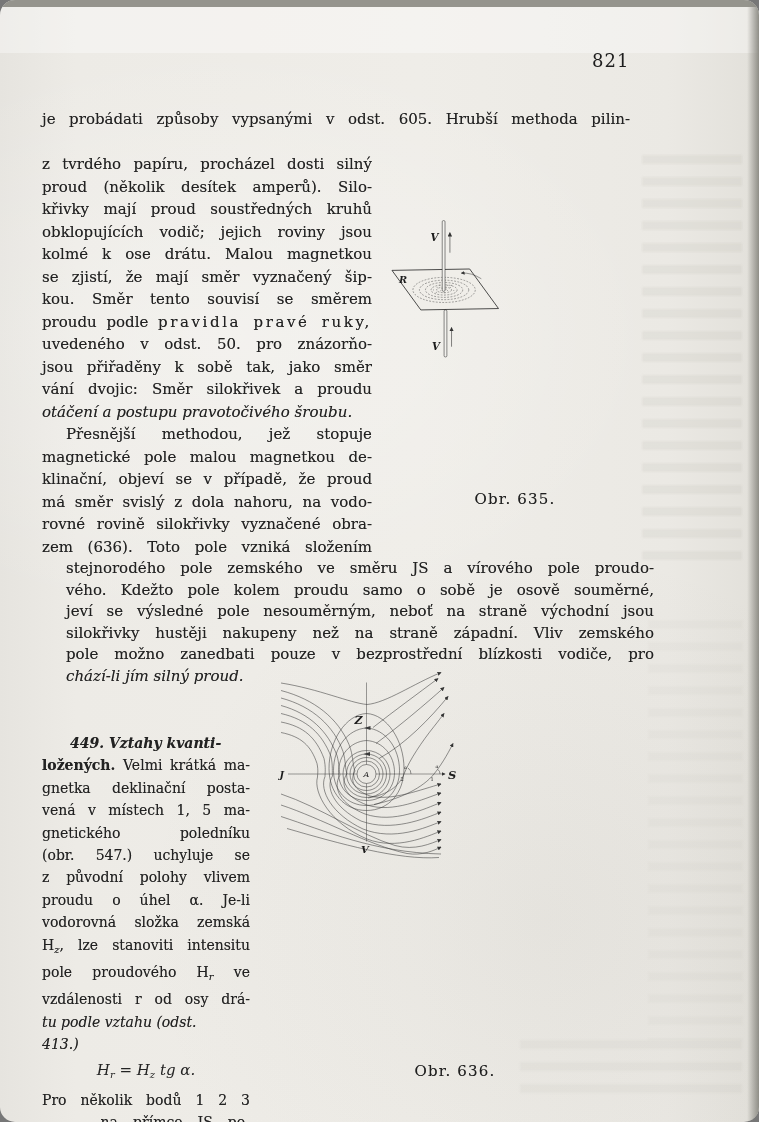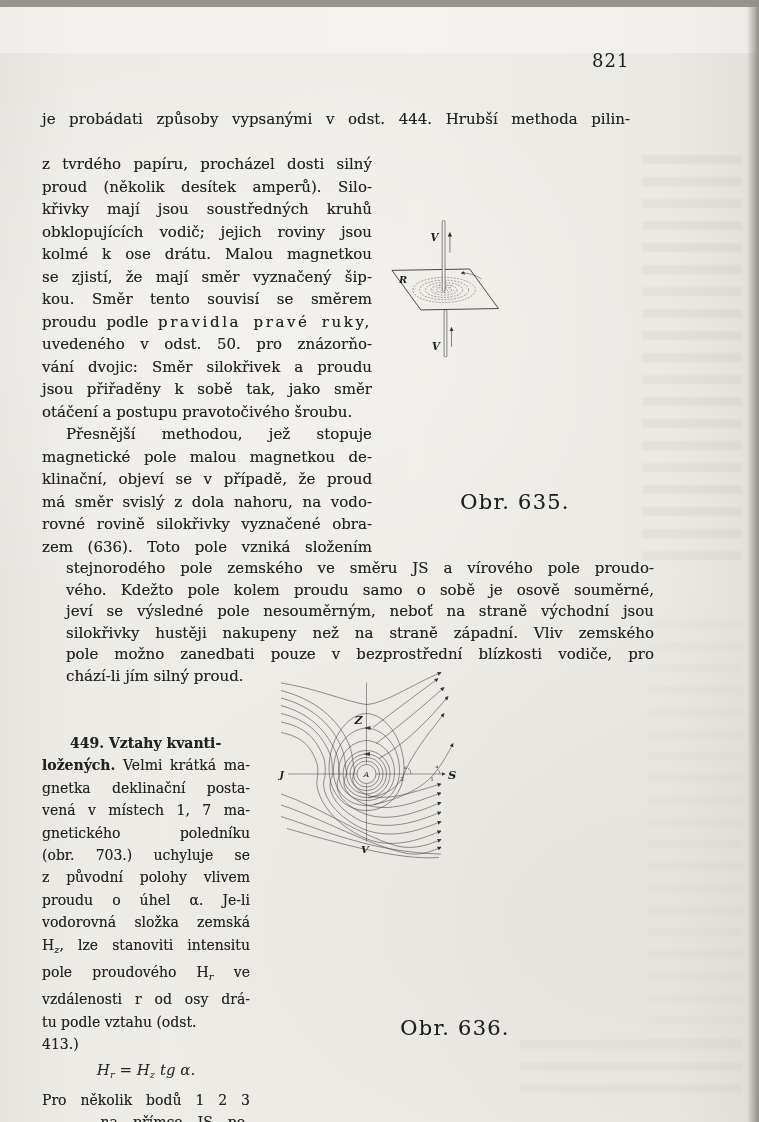--- a/index.html
+++ b/index.html
@@ -3,42 +3,43 @@
 <meta charset="utf-8">
 <style>
   html,body{margin:0;padding:0;background:#777;}
   .page{
     position:relative;width:759px;height:1122px;overflow:hidden;
     font-family:"DejaVu Serif","Liberation Serif",serif;color:#232323;
     background:
       radial-gradient(ellipse 620px 420px at 30% 30%, rgba(255,255,255,0.30), transparent 70%),
       radial-gradient(ellipse 560px 520px at 72% 82%, rgba(125,122,112,0.07), transparent 72%),
       linear-gradient(90deg,#e6e4df 0,#edebe6 10%,#efede8 55%,#ebe9e4 88%,#e2e0da 100%);
+    border-radius: 15px;
   }
   .edge-top{position:absolute;left:0;top:0;width:759px;height:7px;background:#95948d;}
   .band{position:absolute;left:0;top:7px;width:759px;height:46px;background:rgba(255,255,255,0.35);}
   .edge-right{position:absolute;top:0;left:747px;width:12px;height:1122px;
     background:linear-gradient(90deg,rgba(130,128,120,0),#8f8e87);}
   .ghost{position:absolute;filter:blur(1.3px);opacity:.55;pointer-events:none;
     background:repeating-linear-gradient(180deg, rgba(140,137,124,0.16) 0 9px, transparent 9px 22px);}
   .pagenum{position:absolute;left:592px;top:50px;width:48px;font-size:18px;letter-spacing:1px;color:#1d1d1d;}
   .tblock{position:absolute;}
   .ln{font-size:15px;line-height:22.5px;text-align:justify;text-align-last:justify;color:#222;
       text-shadow:0 0 .4px rgba(20,20,20,.45);}
   .full2 .ln{line-height:21.5px;}
   .col2 .ln{font-size:14px;line-height:22.4px;}
-  .nj{text-align-last:left;}
+  .nj{text-align-last:left;font-style:italic;}
   .ind{text-indent:24px;}
   .ind2{text-indent:28px;}
   .b{font-weight:bold;}
   .spaced{letter-spacing:2.6px;}
   sub{font-size:10px;vertical-align:-3px;font-style:italic;}
   .formula{font-size:15px;font-style:italic;text-align:right;text-align-last:center;
     line-height:20px;padding:4px 0 4px 0;}
-  .cap{position:absolute;font-size:21px;letter-spacing:1.2px;text-align:center;color:#1f1f1f;
+  .cap{position:absolute;font-size:15px;letter-spacing:1.2px;text-align:center;color:#1f1f1f;
     text-shadow:0 0 .4px rgba(20,20,20,.4);}
   .figsvg{position:absolute;}
   .flab{font-family:"DejaVu Serif","Liberation Serif",serif;font-style:italic;font-weight:bold;fill:#1c1c1c;}
   .fsmall{font-family:"DejaVu Serif","Liberation Serif",serif;fill:#2a2a2a;}
   .fl{fill:none;stroke:#3a3a3a;stroke-width:1.1;}
   .ax{stroke:#3f3f3f;stroke-width:1;}
   .dashring{fill:none;stroke:#3c3c3c;stroke-width:1;stroke-dasharray:4 3;}
 </style>
 </head>
 <body>
@@ -49,37 +50,37 @@
   <div class="band"></div>
   <div class="edge-right"></div>
 
   <div class="ghost" style="left:642px;top:155px;width:100px;height:410px;"></div>
   <div class="ghost" style="left:520px;top:1040px;width:222px;height:58px;opacity:.4;"></div>
   <div class="ghost" style="left:648px;top:620px;width:95px;height:420px;opacity:.25;"></div>
 
   <div class="pagenum">821</div>
 
   <div class="tblock" style="left:42px;top:108px;width:588px;">
-    <div class="ln">je probádati způsoby vypsanými v odst. 444. Hrubší methoda pilin-</div>
+    <div class="ln">je probádati způsoby vypsanými v odst. 605. Hrubší methoda pilin-</div>
   </div>
 
   <div class="tblock col1" style="left:42px;top:153px;width:330px;">
     <div class="ln">z tvrdého papíru, procházel dosti silný</div>
     <div class="ln">proud (několik desítek amperů). Silo-</div>
-    <div class="ln">křivky mají jsou soustředných kruhů</div>
+    <div class="ln">křivky mají proud soustředných kruhů</div>
     <div class="ln">obklopujících vodič; jejich roviny jsou</div>
     <div class="ln">kolmé k ose drátu. Malou magnetkou</div>
     <div class="ln">se zjistí, že mají směr vyznačený šip-</div>
     <div class="ln">kou. Směr tento souvisí se směrem</div>
     <div class="ln">
       <span>proudu podle </span><span class="spaced">pravidla pravé ruky,</span>
     </div>
     <div class="ln">uvedeného v odst. 50. pro znázorňo-</div>
+    <div class="ln">jsou přiřaděny k sobě tak, jako směr</div>
     <div class="ln">vání dvojic: Směr silokřivek a proudu</div>
-    <div class="ln">jsou přiřaděny k sobě tak, jako směr</div>
     <div class="ln nj">otáčení a postupu pravotočivého šroubu.</div>
     <div class="ln ind">Přesnější methodou, jež stopuje</div>
     <div class="ln">magnetické pole malou magnetkou de-</div>
     <div class="ln">klinační, objeví se v případě, že proud</div>
     <div class="ln">má směr svislý z dola nahoru, na vodo-</div>
     <div class="ln">rovné rovině silokřivky vyznačené obra-</div>
     <div class="ln">zem (636). Toto pole vzniká složením</div>
   </div>
 
   <div class="tblock full2" style="left:42px;top:558px;width:588px;margin-left:24px;">
@@ -90,23 +91,23 @@
     <div class="ln">pole možno zanedbati pouze v bezprostřední blízkosti vodiče, pro</div>
     <div class="ln nj">chází-li jím silný proud.</div>
   </div>
 
   <div class="tblock col2" style="left:42px;top:688px;width:208px;margin-top:44px;">
     <div class="ln ind2 b nj">449. Vztahy kvanti-</div>
     <div class="ln">
       <span class="b">ložených.</span><span> Velmi krátká ma-</span>
     </div>
     <div class="ln">gnetka deklinační posta-</div>
-    <div class="ln">vená v místech 1, 7 ma-</div>
+    <div class="ln">vená v místech 1, 5 ma-</div>
     <div class="ln">gnetického poledníku</div>
-    <div class="ln">(obr. 703.) uchyluje se</div>
+    <div class="ln">(obr. 547.) uchyluje se</div>
     <div class="ln">z původní polohy vlivem</div>
     <div class="ln">proudu o úhel α. Je-li</div>
     <div class="ln">vodorovná složka zemská</div>
     <div class="ln">
       <span>H</span><sub>z</sub><span>, lze stanoviti intensitu</span>
     </div>
     <div class="ln">
       <span>pole proudového H</span><sub>r</sub><span> ve</span>
     </div>
     <div class="ln">vzdálenosti r od osy drá-</div>
@@ -217,15 +218,15 @@
     <text class="fsmall" x="455" y="889" font-size="16" font-style="italic" text-anchor="middle">A</text>
     <text class="flab" x="447" y="782" font-size="22" text-anchor="end">Z</text>
     <text class="flab" x="281" y="891" font-size="19">J</text>
     <text class="flab" x="618" y="892" font-size="23">S</text>
     <text class="flab" x="444" y="1040" font-size="20">V</text>
     <text class="fsmall" x="526" y="897" font-size="10" text-anchor="middle">2</text>
     <text class="fsmall" x="586" y="897" font-size="10" text-anchor="middle">1</text>
     <text class="fsmall" x="533" y="872" font-size="9" font-style="italic" text-anchor="middle">α</text>
     <text class="fsmall" x="596" y="871" font-size="9" font-style="italic" text-anchor="middle">α</text>
   </svg>
-  <div class="cap" style="left:370px;top:1016px;width:170px;">Obr. 636.</div>
+  <div class="cap" style="left:370px;top:1062px;width:170px;">Obr. 636.</div>
 
 </div>
 
 </body></html>

